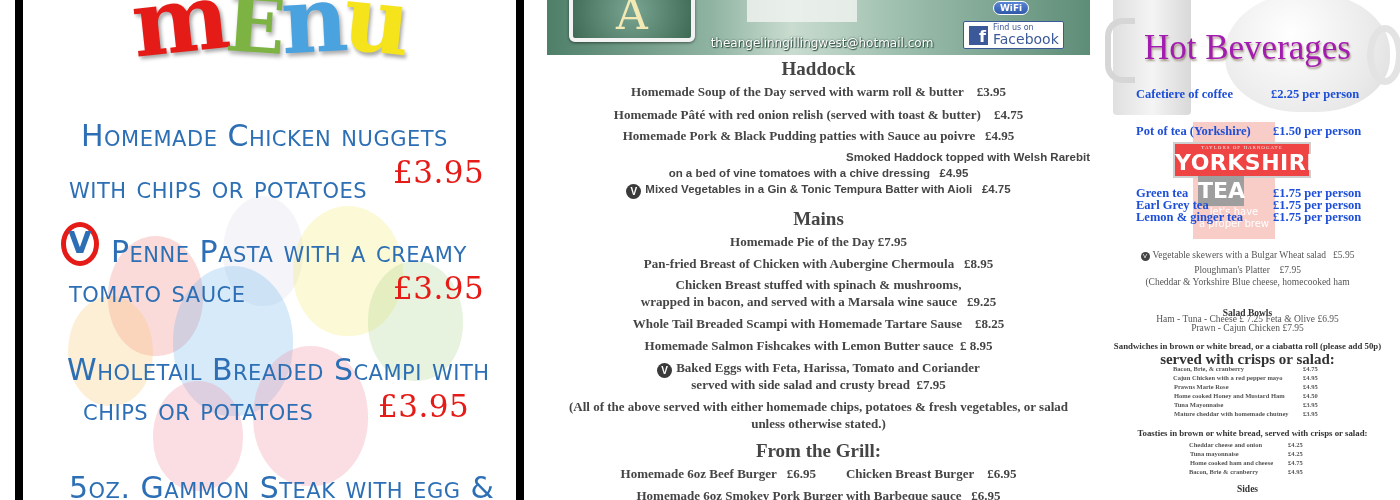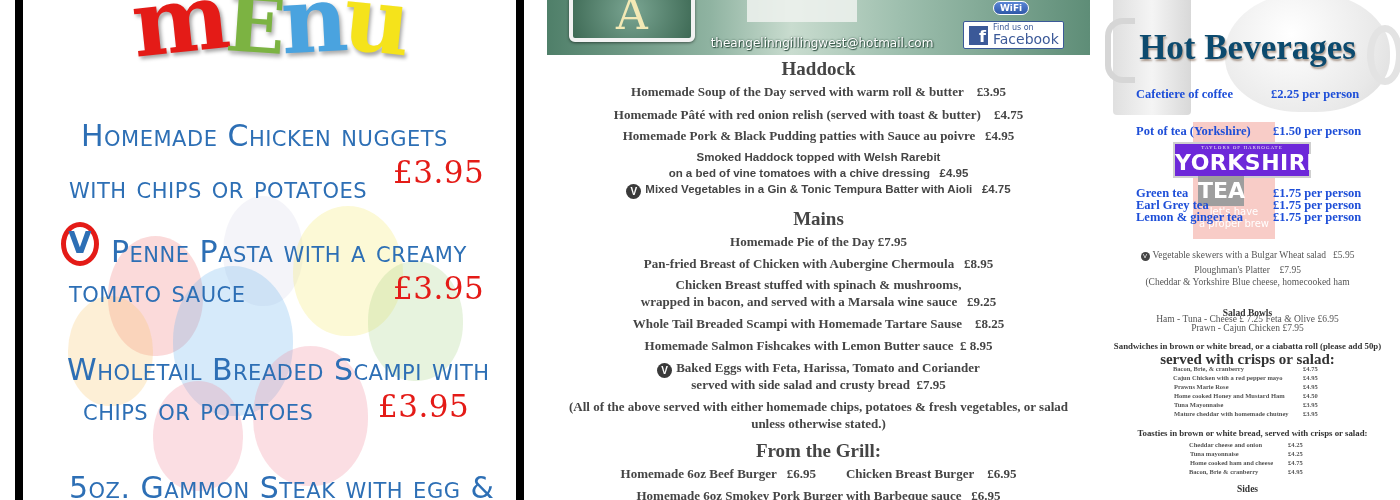--- a/index.html
+++ b/index.html
@@ -96,25 +96,25 @@
   .pot {
     position: absolute; left: 130px; top: -8px; width: 165px; height: 120px;
     border-radius: 50% 50% 45% 45%; background: radial-gradient(circle at 40% 35%, #ffffff, #e6e6e6 70%, #d6d6d6);
     opacity: 0.9;
   }
   .pot-handle { position: absolute; left: 272px; top: 25px; width: 36px; height: 60px; border: 7px solid #e3e3e3; border-radius: 50%; }
   .cafetiere { position: absolute; left: 18px; top: -5px; width: 78px; height: 120px; background: linear-gradient(90deg, #dcdcdc, #f3f3f3, #d4d4d4); border-radius: 4px; opacity: 0.9; }
   .caf-handle { position: absolute; left: 10px; top: 18px; width: 30px; height: 65px; border: 6px solid #d6d6d6; border-right: none; border-radius: 18px 0 0 18px; }
   .bev-title {
     position: absolute; left: 0; right: 0; top: 28px; text-align: center;
-    font-family: "Liberation Serif", serif; font-weight: bold; font-size: 35px;
-    color: #0c4a6e; text-shadow: 1px 2px 2px rgba(80,40,10,0.45);
+    font-family: "Liberation Serif", serif; font-weight: normal; font-size: 35px;
+    color: #a21caf; text-shadow: 1px 2px 2px rgba(80,40,10,0.45);
   }
   .tea-logo {
-    position: absolute; left: 78px; top: 142px; width: 138px; height: 36px; background: #6d28d9;
+    position: absolute; left: 78px; top: 142px; width: 138px; height: 36px; background: #ef4444;
     border: 2px solid #cfcfcf;
   }
   .tea-logo-top { position: absolute; left: 0; right: 0; top: 1px; text-align: center; color: #eee; font-size: 5px; letter-spacing: 1px; }
   .tea-logo-main { position: absolute; left: 0; right: 0; top: 6px; text-align: center; color: #fff; font-family: "DejaVu Sans", sans-serif; font-weight: bold; font-size: 22px; letter-spacing: 0.5px; }
   .tea-logo-tea { position: absolute; left: 103px; top: 176px; width: 46px; height: 30px; background: #9e9e9e; color: #fff; font-family: "DejaVu Sans", sans-serif; font-weight: bold; font-size: 22px; text-align: center; line-height: 30px; }
   .tea-pink { position: absolute; left: 98px; top: 122px; width: 82px; height: 117px; background: #f7c7c1; opacity: 0.9; }
   .tea-slogan { position: absolute; left: 98px; top: 206px; width: 82px; text-align: center; color: #fff; font-family: "DejaVu Sans", sans-serif; font-size: 10px; line-height: 12px; }
   .bev-row { position: absolute; font-family: "Liberation Serif", serif; font-weight: bold; font-size: 12.5px; color: #1d4ed8; white-space: nowrap; }
   .r-line { position: absolute; left: 0; right: 0; text-align: center; white-space: nowrap; color: #555; font-family: "Liberation Serif", serif; }
   .r9 { font-size: 9.5px; }
@@ -183,21 +183,21 @@
   <div class="m-line sec-title" style="top:3px;">Haddock</div>
   <div class="m-line serif13" style="top:29px;">
     <span>Homemade Soup of the Day served with warm roll &amp; butter</span>&nbsp;&nbsp;&nbsp;&nbsp;<span>£3.95</span>
   </div>
   <div class="m-line serif13" style="top:52px;">
     <span>Homemade Pâté with red onion relish (served with  toast &amp; butter)</span>&nbsp;&nbsp;&nbsp;&nbsp;<span>£4.75</span>
   </div>
   <div class="m-line serif13" style="top:73px;">
     <span>Homemade Pork &amp; Black Pudding patties with Sauce au poivre</span>&nbsp;&nbsp;&nbsp;<span>£4.95</span>
   </div>
-  <div class="m-line sans11" style="top:96px;">Smoked Haddock topped with Welsh Rarebit</div>
+  <div class="m-line sans11" style="top:96px;text-align:right;">Smoked Haddock topped with Welsh Rarebit</div>
   <div class="m-line sans11" style="top:112px;">
     <span>on a bed of vine tomatoes with a chive dressing</span>&nbsp;&nbsp;&nbsp;<span>£4.95</span>
   </div>
   <div class="m-line sans11" style="top:128px;">
     <span class="veg-dark">V</span><span>Mixed Vegetables in a Gin &amp; Tonic Tempura Batter with Aioli</span>&nbsp;&nbsp;&nbsp;<span>£4.75</span>
   </div>
 
   <div class="m-line sec-title" style="top:153px;">Mains</div>
   <div class="m-line serif13" style="top:179px;">
     <span>Homemade Pie of the Day</span> <span>£7.95</span>

